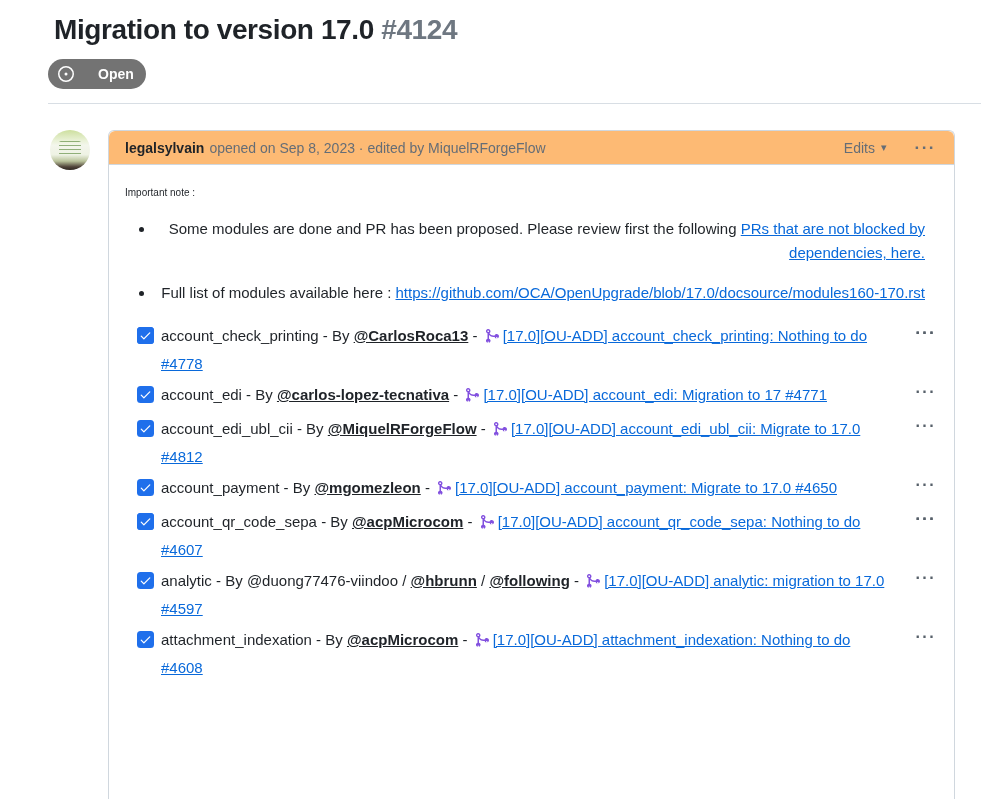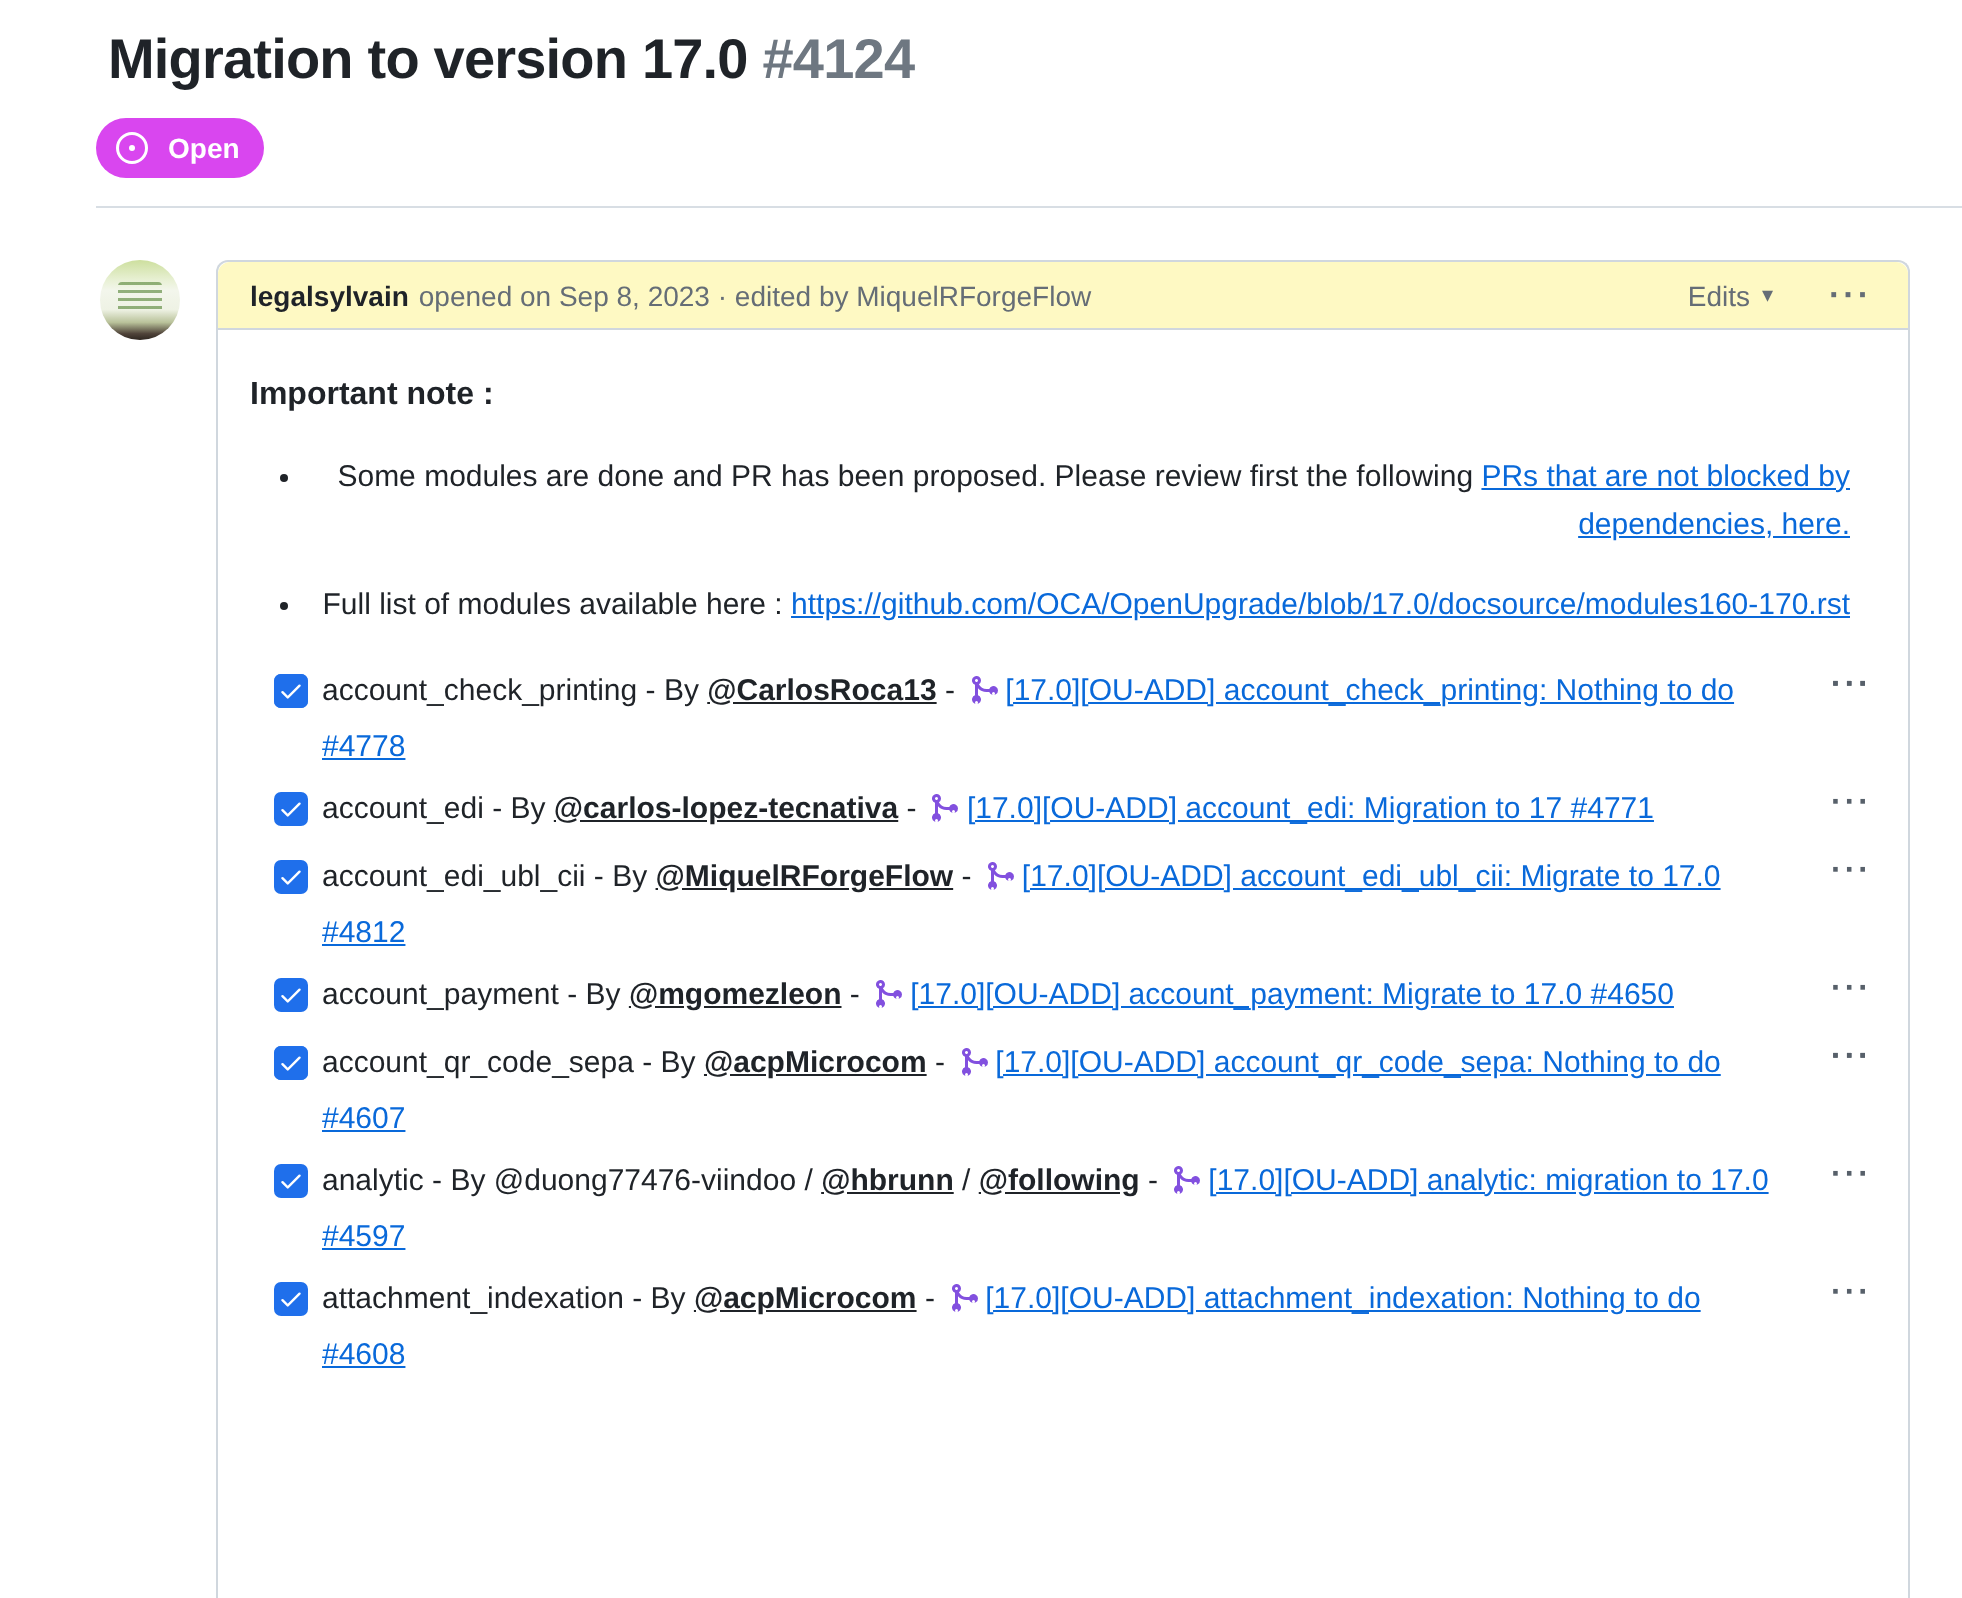--- a/index.html
+++ b/index.html
@@ -14,22 +14,22 @@
   .page { padding-left: 48px; padding-top: 12px; }
 
   
   h1.issue-title {
     margin: 0 0 12px 6px;
     font-size: 28px; font-weight: 600; letter-spacing: -0.4px;
     color: #1f2328; line-height: 1.25;
   }
   h1 .issue-number { color: #6e7781; font-weight: 600; }
   .status-badge {
-    display: inline-flex; align-items: center; gap: 10px;
-    background: #d946ef; color: #ffffff;
+    display: inline-flex; align-items: center; gap: 24px;
+    background: #737373; color: #ffffff;
     border-radius: 16px; padding: 5px 12px 5px 10px;
     font-size: 14px; font-weight: 700; line-height: 20px;
     margin-left: 0px;
   }
   .status-badge svg { display: block; }
   hr.title-divider {
     border: none; border-top: 1px solid #d8dee4;
     margin: 14px 0 0 0;
   }
 
@@ -47,41 +47,41 @@
     opacity: 0.65; border-radius: 2px;
   }
   .comment-box {
     flex: 1; margin-left: 18px;
     border: 1px solid #d0d7de; border-radius: 6px 6px 0 0;
     border-bottom: none;
     min-height: 700px;
   }
   .comment-header {
     display: flex; align-items: center;
-    background: #fef9c3; border-bottom: 1px solid #d0d7de;
+    background: #fdba74; border-bottom: 1px solid #d0d7de;
     border-radius: 6px 6px 0 0;
     padding: 8px 16px; font-size: 14px; color: #656d76;
   }
   .comment-header .author { color: #1f2328; font-weight: 700; text-decoration: none; }
   .comment-header .meta { margin-left: 5px; }
   .header-actions { margin-left: auto; display: flex; align-items: center; gap: 26px; }
   .edits-btn {
     color: #656d76; font-size: 14px; background: none; border: none;
     display: inline-flex; align-items: center; gap: 6px; cursor: pointer; padding: 0;
     font-family: inherit;
   }
   .edits-btn .caret { font-size: 11px; color: #656d76; }
   .kebab-btn {
     background: none; border: none; cursor: pointer; padding: 0 2px;
     color: #656d76; font-size: 17px; font-weight: 700; letter-spacing: 1.5px; line-height: 1;
     font-family: inherit;
   }
 
   .comment-body { padding: 16px; font-size: 15px; line-height: 1.6; }
-  h3.important { font-size: 16px; font-weight: 700; margin: 4px 0 16px 0; }
+  h3.important { font-size: 10px; font-weight: 400; margin: 4px 0 16px 0; }
   a.link { color: #0969da; text-decoration: underline; }
   ul.notes { margin: 0 0 18px 0; padding-left: 30px; text-align: right; }
   ul.notes li { margin-bottom: 16px; max-width: 770px; color: #1f2328; }
 
   h2.section-heading {
     font-size: 25px; font-weight: 700; letter-spacing: -0.3px;
     margin: 26px 0 16px 0; padding-bottom: 10px;
     border-bottom: 1px solid #d8dee4;
   }
 

